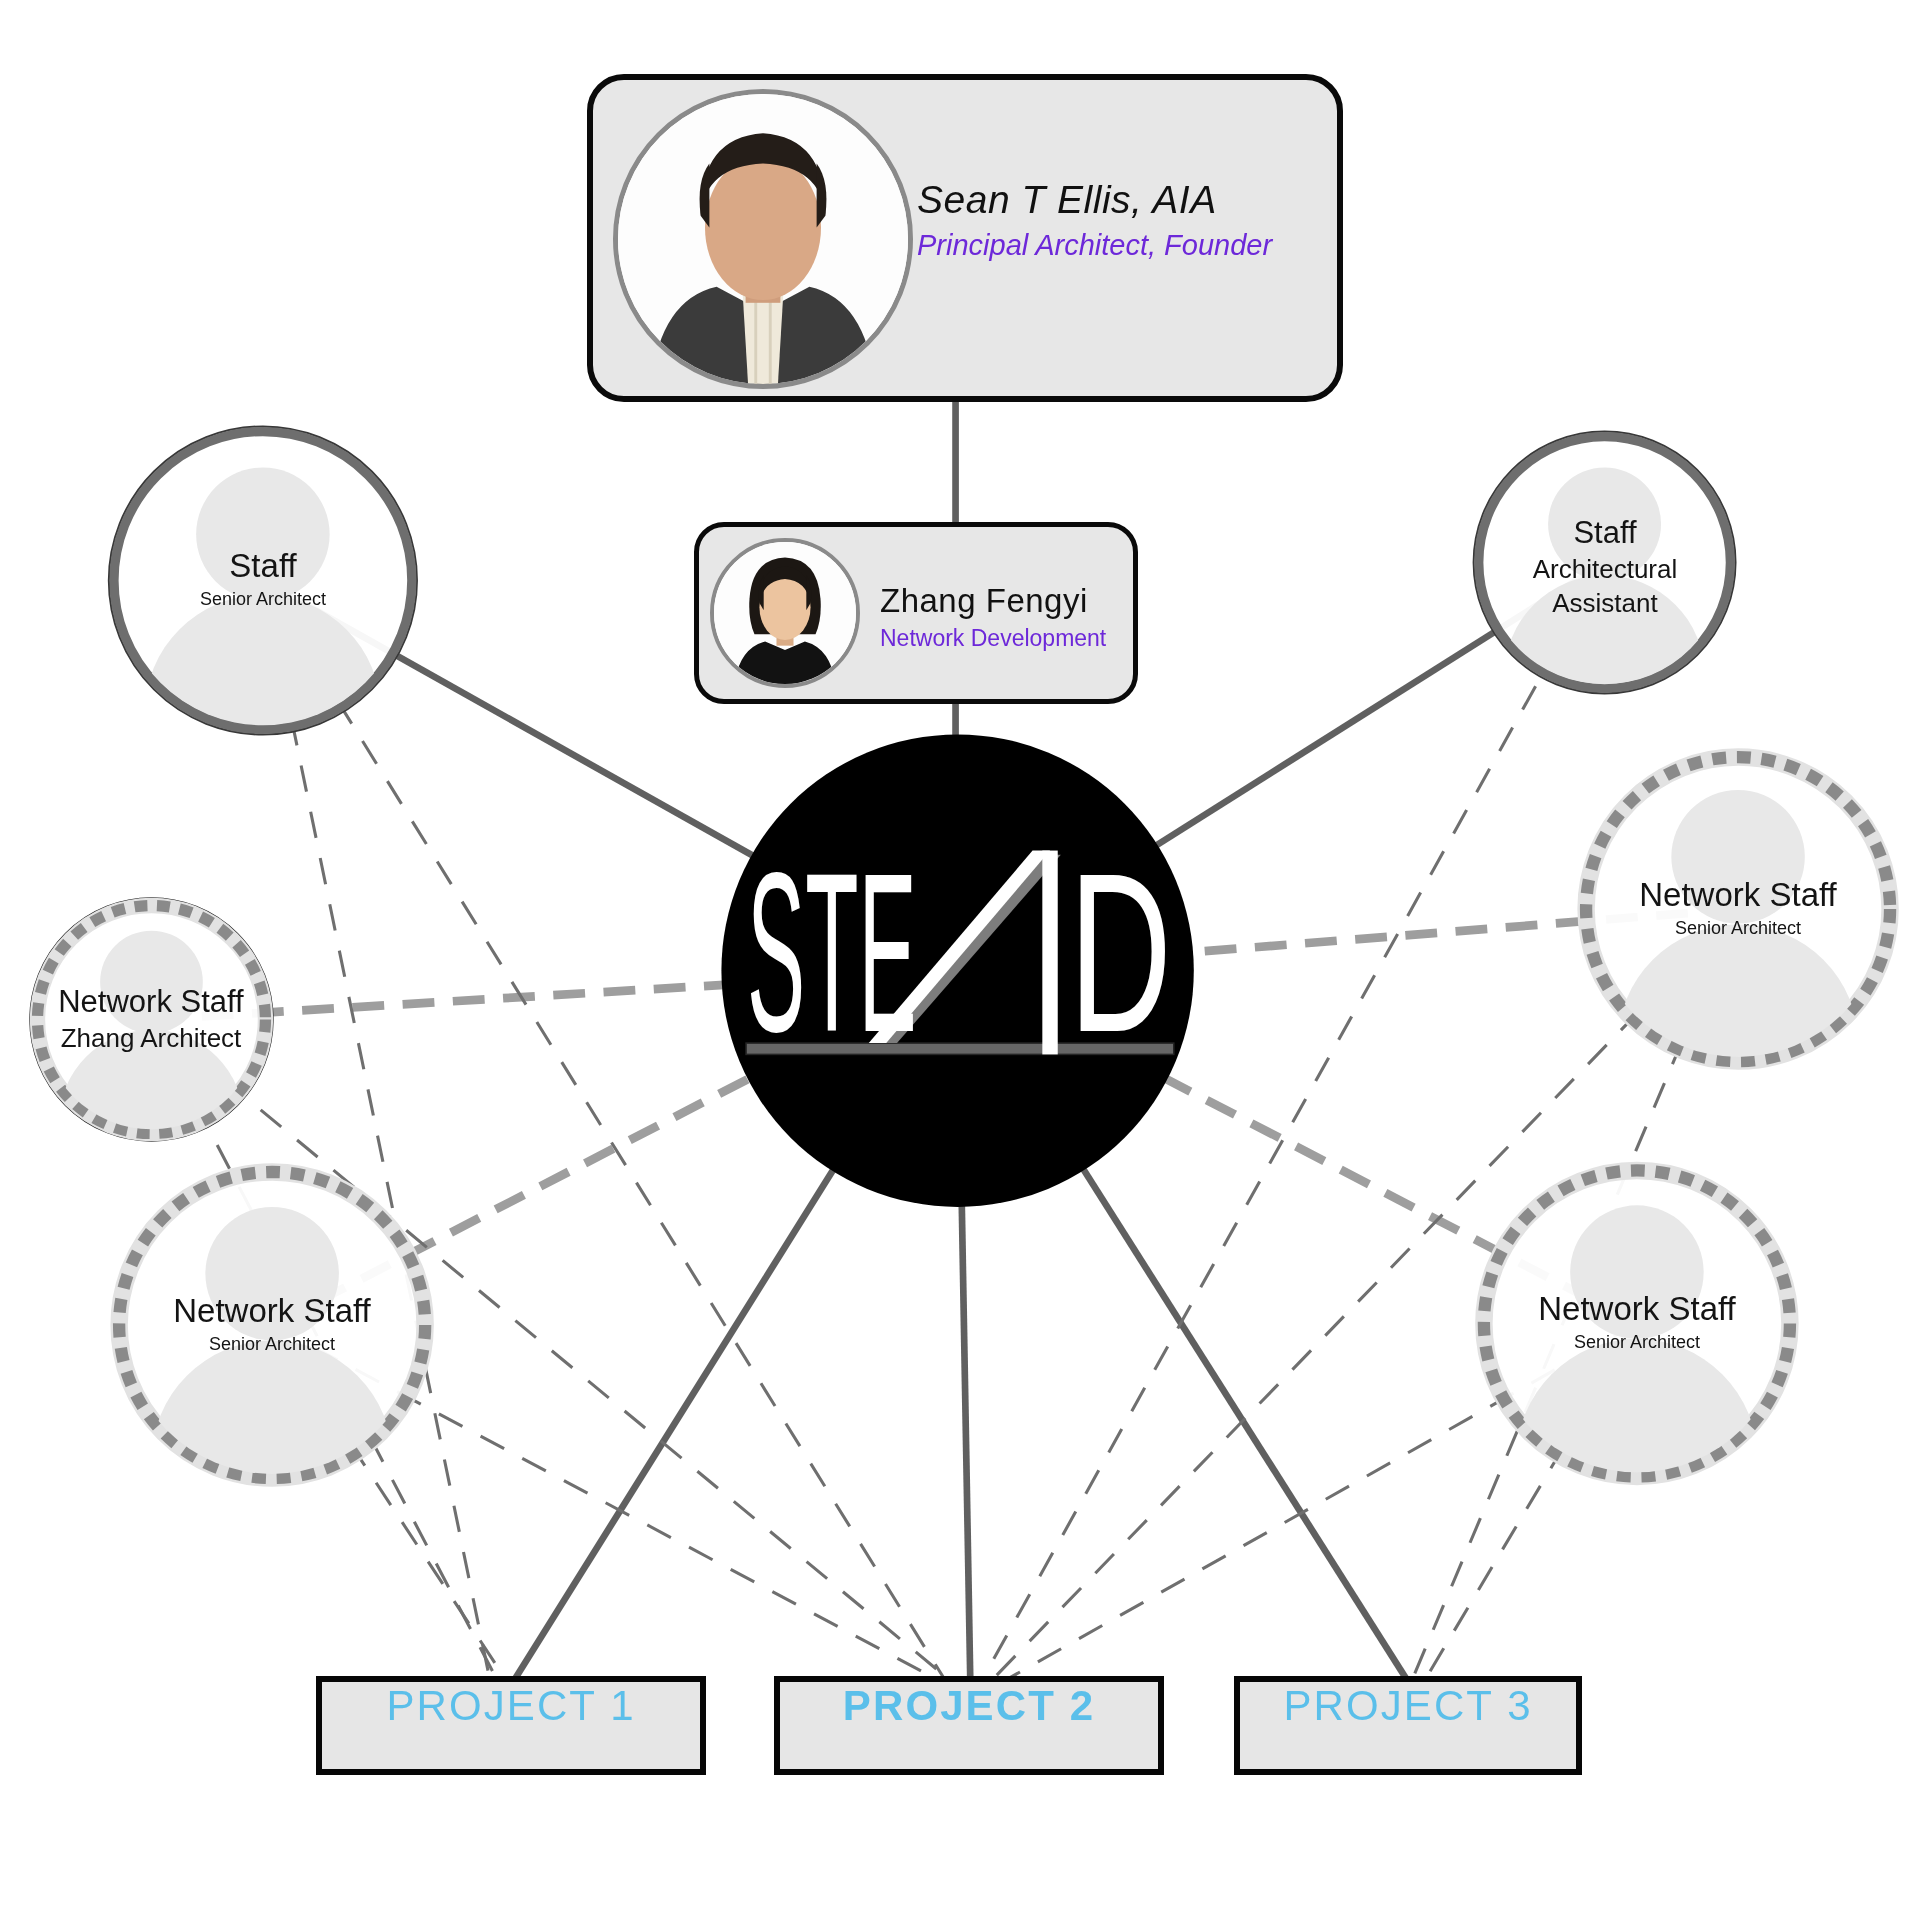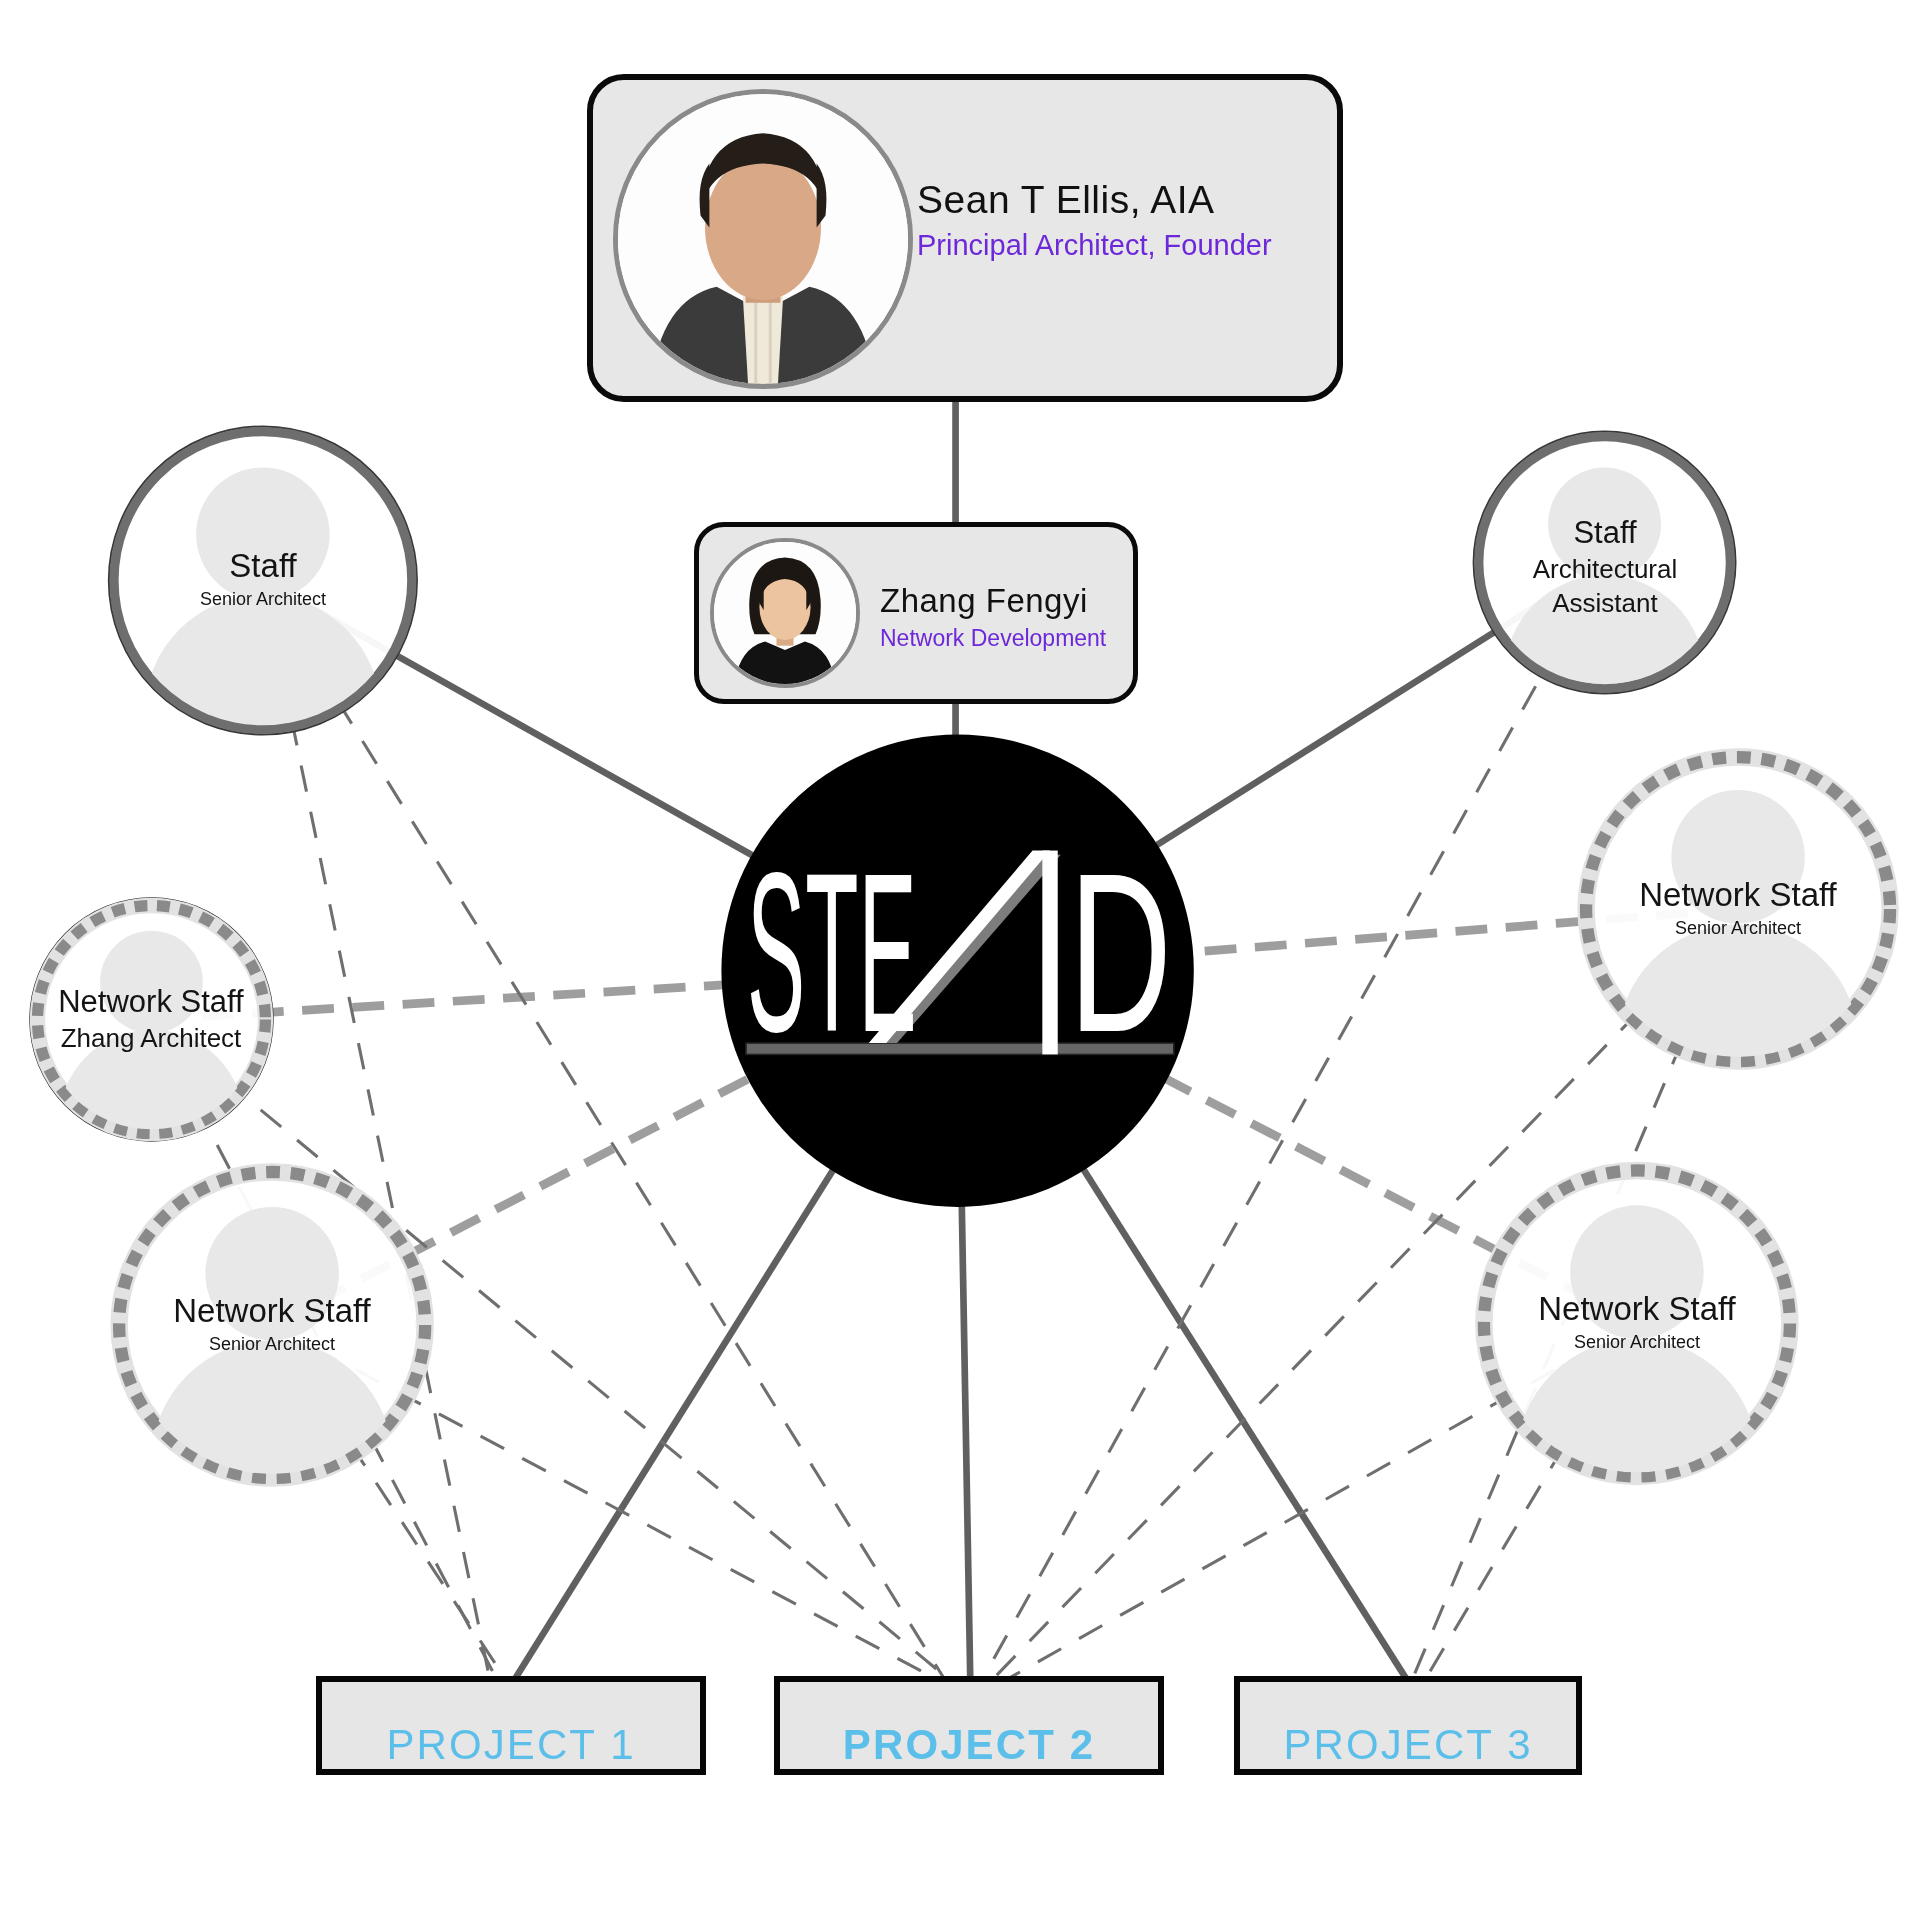--- a/index.html
+++ b/index.html
@@ -3,21 +3,21 @@
 <meta charset="utf-8">
 <style>
   html,body{margin:0;padding:0;background:#ffffff;}
   body{width:1926px;height:1926px;font-family:"Liberation Sans","DejaVu Sans",sans-serif;}
   #canvas{position:relative;width:1926px;height:1926px;background:#fff;overflow:hidden;}
   #wires{position:absolute;left:0;top:0;}
 
   
   .card{position:absolute;background:#e7e7e7;border:6.2px solid #0a0a0a;box-sizing:border-box;
         display:flex;align-items:center;}
-  .card.sean{left:587px;top:74px;width:756px;height:328px;border-radius:37px;}
+  .card.sean{left:587px;top:74px;width:756px;height:328px;border-radius:37px;font-style:italic;}
   .card.zhang{left:694px;top:522px;width:444px;height:182px;border-radius:30px;border-width:5.1px;}
   .photo{position:absolute;border-radius:50%;background:#ffffff;overflow:hidden;box-sizing:border-box;}
   .photo.sean{left:19.5px;top:9.2px;width:300px;height:300px;border:5.1px solid #8a8a8a;}
   .photo.zhang{left:11.3px;top:11.3px;width:150px;height:150px;border:4.6px solid #8a8a8a;}
   .photo svg{display:block;width:100%;height:100%;}
   .cardtext{position:absolute;display:flex;flex-direction:column;gap:7.2px;}
   .cardtext.sean{left:324px;top:98px;}
   .cardtext.zhang{left:181px;top:55px;gap:5.1px;}
   .person-name{font-size:39px;color:#111;letter-spacing:0.5px;}
   .person-title{font-size:29px;color:#6d28d9;}
@@ -26,21 +26,21 @@
 
   
   .circle-label{position:absolute;transform:translate(-50%,-50%);text-align:center;color:#141414;}
   .circle-label .big{font-size:33px;line-height:38px;}
   .circle-label .small{font-size:18px;line-height:28px;}
   .circle-label.tight .big{font-size:31px;}
   .circle-label.tight .small{font-size:26px;line-height:34px;}
 
   
   .project{position:absolute;top:1676px;height:99px;background:#e6e6e6;border:6.2px solid #060606;
-           box-sizing:border-box;display:flex;align-items:flex-end;justify-content:center;}
+           box-sizing:border-box;display:flex;align-items:flex-start;justify-content:center;}
   .project span{font-size:42px;letter-spacing:2.1px;color:#5bbfea;}
   .project.p1{left:316px;width:390px;}
   .project.p2{left:774px;width:390px;font-weight:bold;}
   .project.p3{left:1234px;width:348px;}
 </style>
 </head>
 <body>
 
 <div id="canvas">
 

